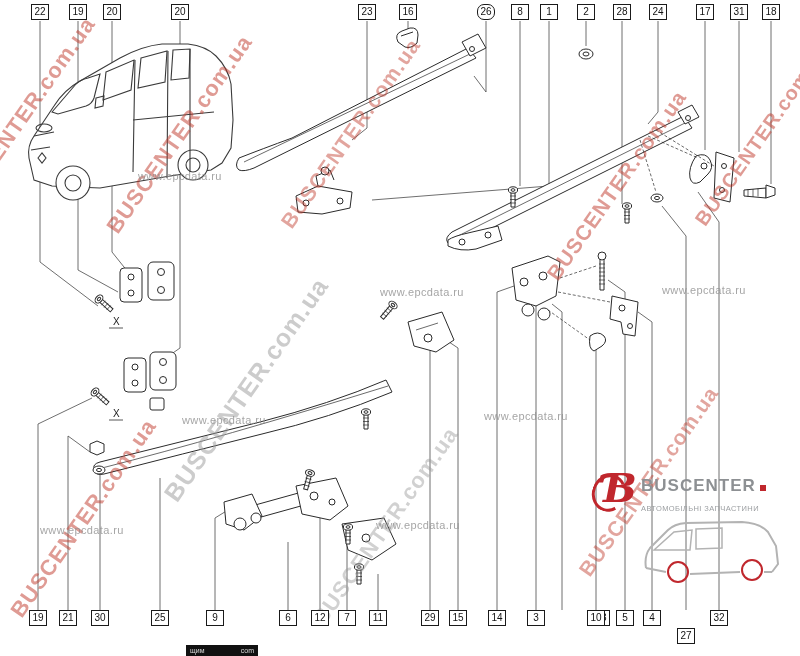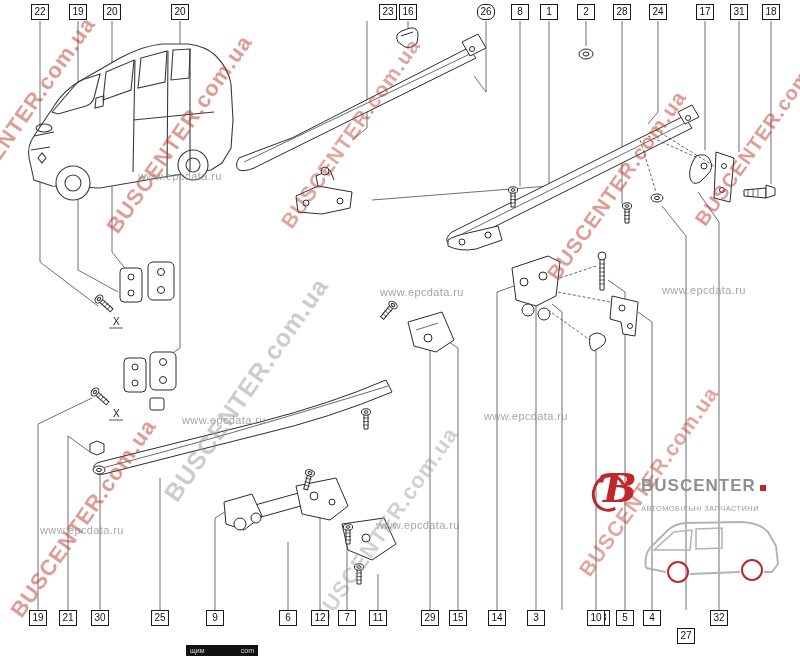--- a/index.html
+++ b/index.html
@@ -266,21 +266,21 @@
   </div>
       <div class="callout" style="left: 69px; top: 4px;">
     <span class="callout-num">19</span>
   </div>
       <div class="callout" style="left: 103px; top: 4px;">
     <span class="callout-num">20</span>
   </div>
       <div class="callout" style="left: 171px; top: 4px;">
     <span class="callout-num">20</span>
   </div>
-      <div class="callout" style="left: 358px; top: 4px; margin-left: 21px;">
+      <div class="callout" style="left: 358px; top: 4px;">
     <span class="callout-num">23</span>
   </div>
       <div class="callout" style="left: 399px; top: 4px;">
     <span class="callout-num">16</span>
   </div>
       <div class="callout" style="left: 477px; top: 4px; border-radius: 7px;">
     <span class="callout-num">26</span>
   </div>
       <div class="callout" style="left: 511px; top: 4px;">
     <span class="callout-num">8</span>

